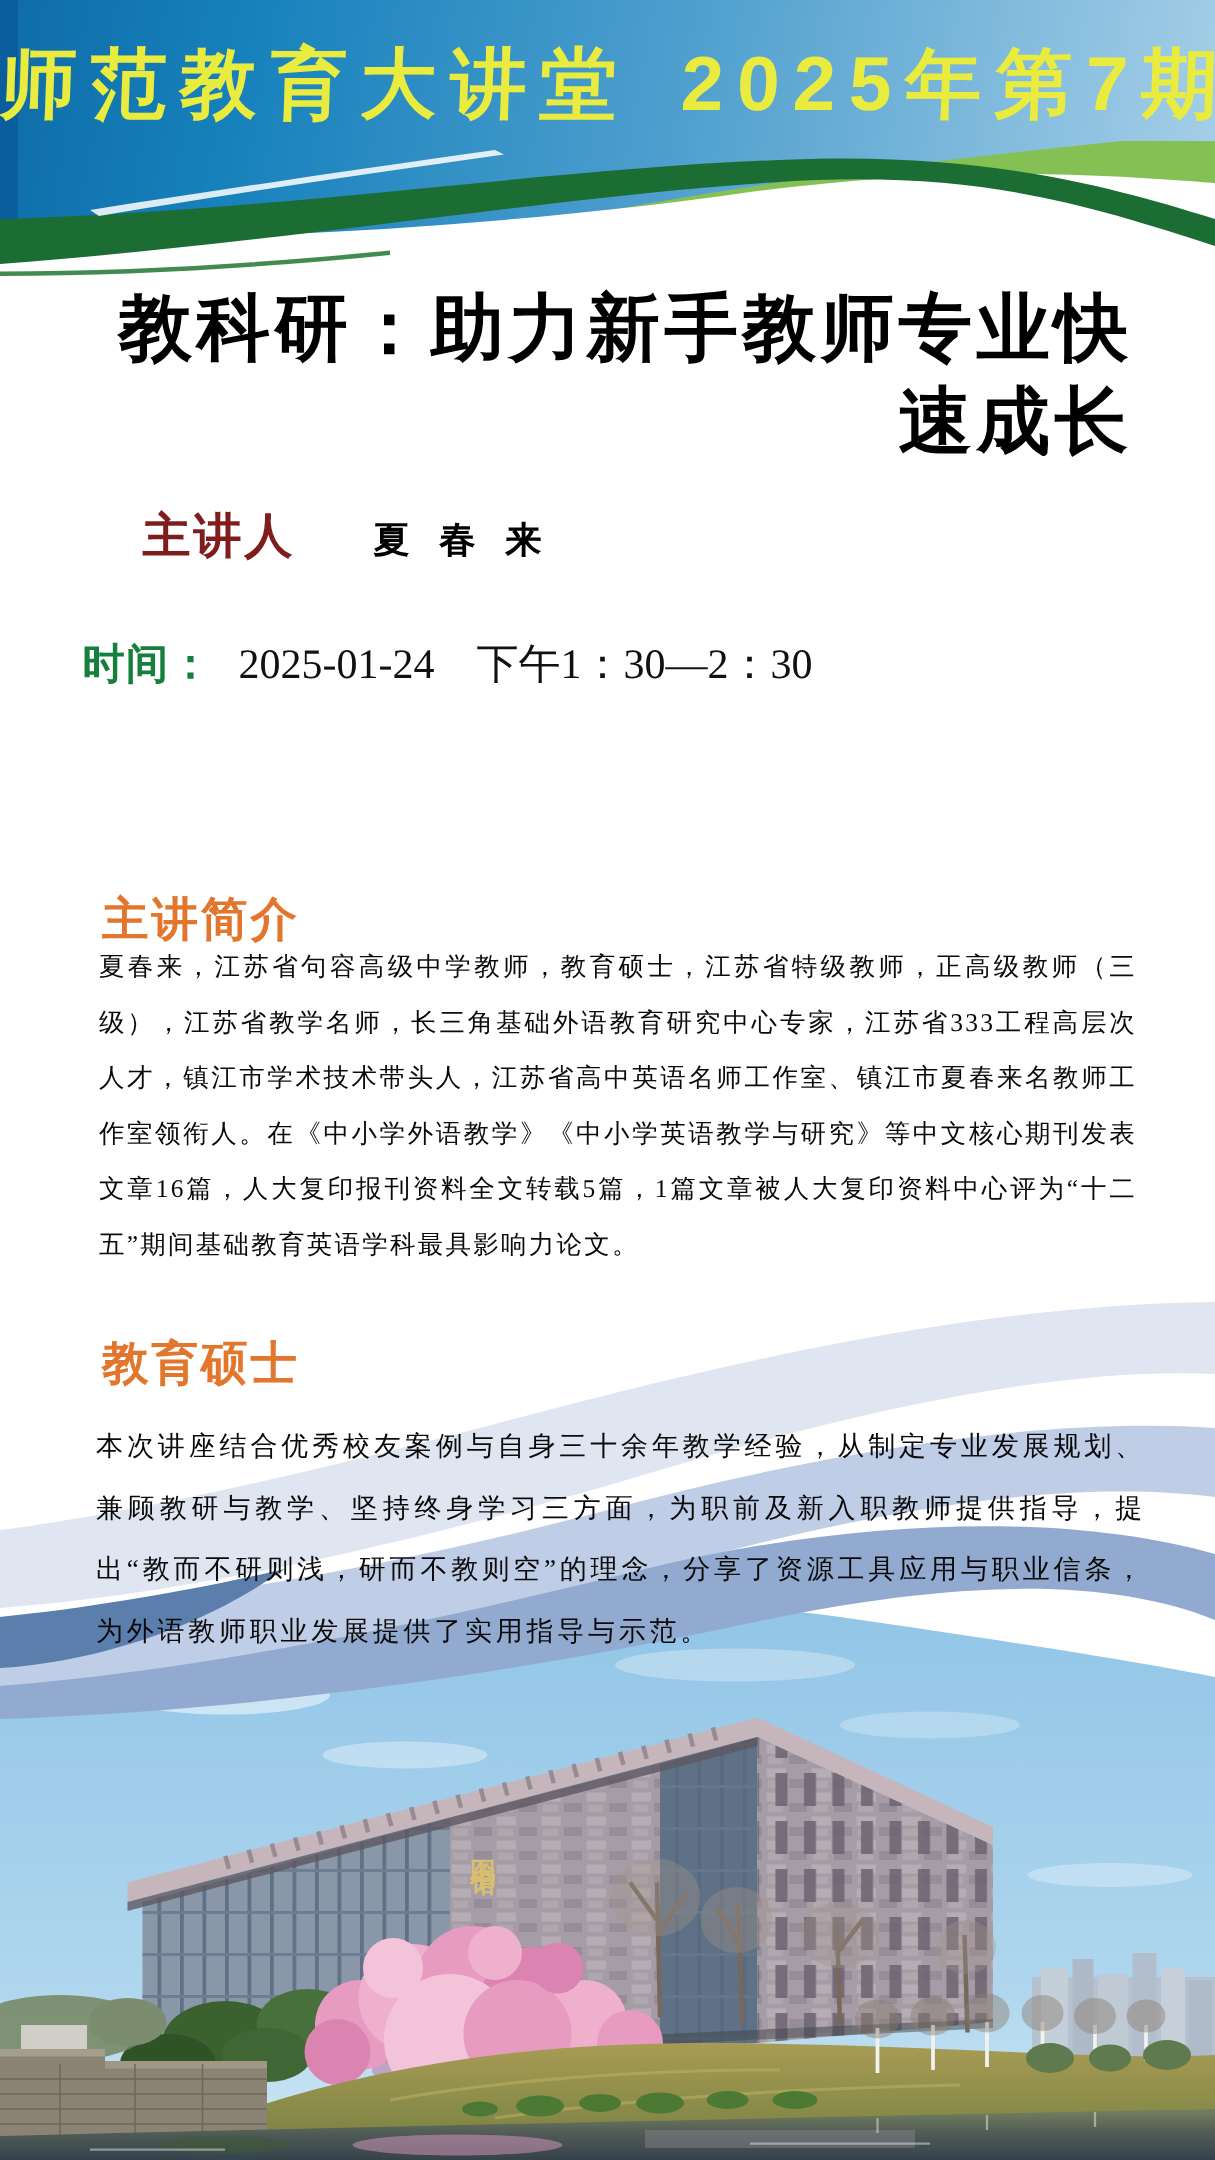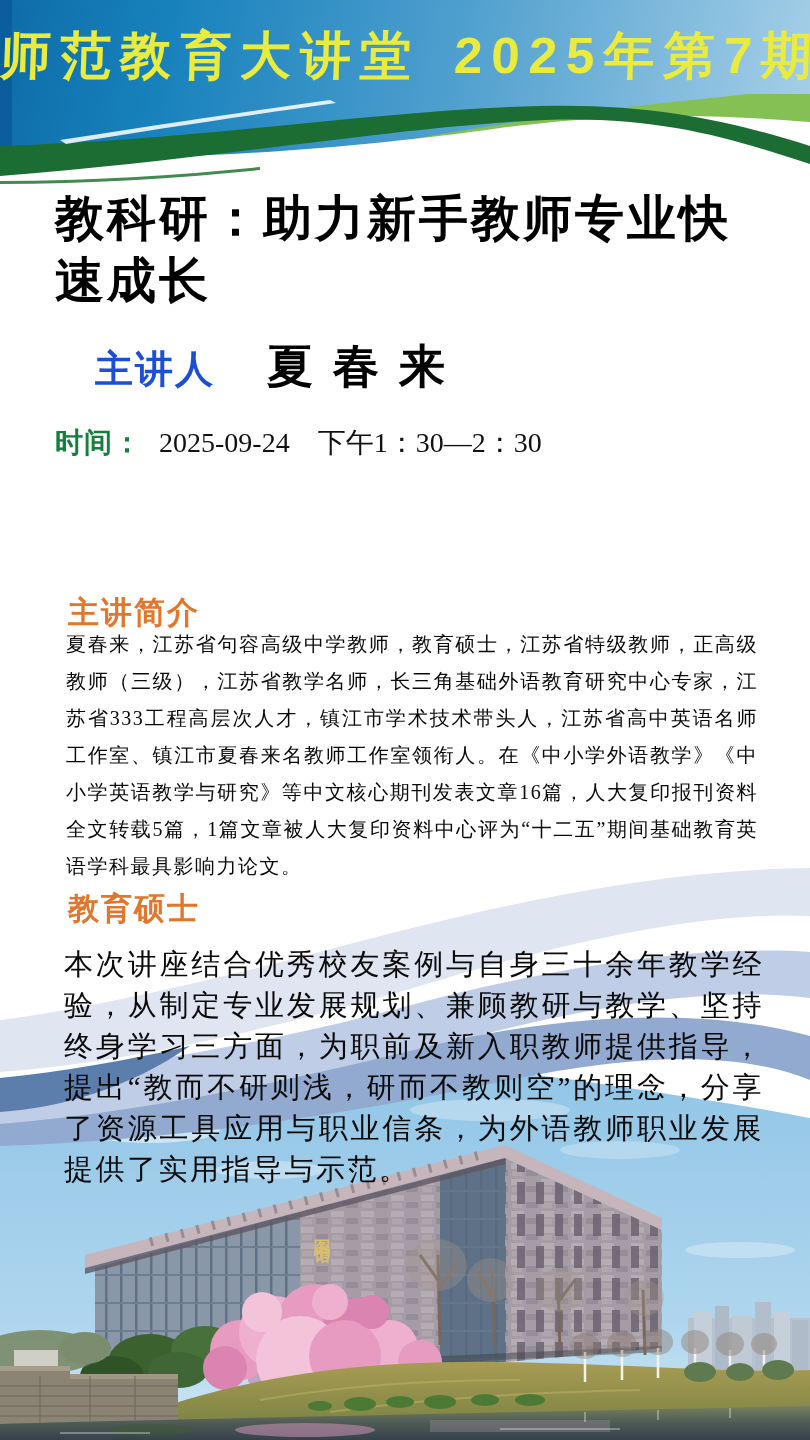--- a/index.html
+++ b/index.html
@@ -16,47 +16,47 @@
   .banner{
     position:absolute;top:22px;left:0;width:100%;text-align:center;white-space:nowrap;
     font-family:"Liberation Sans",sans-serif;font-weight:bold;font-size:51px;
     color:#E9EC3F;letter-spacing:9px;transform:skewX(-2deg);
   }
   .banner .issue{margin-left:34px;}
   .wave{position:absolute;left:0;bottom:0;width:810px;height:92px;display:block;}
   
   .title{
     position:absolute;top:188px;left:55px;width:700px;z-index:5;
-    text-align:left;font-size:49px;font-weight:900;letter-spacing:3px;
+    text-align:right;font-size:49px;font-weight:900;letter-spacing:3px;
     line-height:1.26;color:#000;
   }
   
   .speaker-row{position:absolute;top:336px;left:95px;z-index:5;white-space:nowrap;}
-  .speaker-label{font-family:Liberation Sans, sans-serif;font-weight:bold;font-size:38px;color:#1d4ed8;letter-spacing:2px;}
-  .speaker-name{font-size:46px;font-weight:bold;color:#000;margin-left:48px;letter-spacing:20px;}
+  .speaker-label{font-family:Liberation Sans, sans-serif;font-weight:bold;font-size:32px;color:#7f1d1d;letter-spacing:2px;}
+  .speaker-name{font-size:24px;font-weight:bold;color:#000;margin-left:48px;letter-spacing:20px;}
   
   .info{position:absolute;top:424px;left:55px;width:720px;z-index:5;font-size:28px;}
   .info-row{margin-bottom:12px;white-space:nowrap;}
   .info-label{color:#15803d;font-weight:bold;letter-spacing:1px;}
   .info-value{color:#111;margin-left:10px;}
   
   .section-heading{
     position:absolute;left:68px;z-index:5;
     font-family:"Liberation Sans",sans-serif;font-weight:bold;font-size:31px;
     color:#E2762C;letter-spacing:2px;
   }
   .heading-speaker{top:592px;}
   .heading-content{top:888px;}
   .bio{
     position:absolute;top:626px;left:66px;width:692px;z-index:5;
-    font-size:20px;line-height:37px;letter-spacing:1.5px;color:#0a0a0a;text-align:justify;
+    font-size:17px;line-height:37px;letter-spacing:1.5px;color:#0a0a0a;text-align:justify;
   }
   .content{
     position:absolute;top:944px;left:64px;width:700px;z-index:5;
-    font-size:29px;line-height:41px;letter-spacing:2.5px;color:#0a0a0a;text-align:justify;
+    font-size:18px;line-height:41px;letter-spacing:2.5px;color:#0a0a0a;text-align:justify;
   }
   
   .swoosh{position:absolute;top:840px;left:0;width:810px;height:340px;z-index:2;pointer-events:none;display:block;}
   .photo{position:absolute;top:1050px;left:0;width:810px;height:390px;z-index:1;display:block;}
 </style>
 </head>
 <body>
 
 <div class="header">
   <div class="left-strip"></div>
@@ -80,21 +80,21 @@
 <div class="title">教科研：助力新手教师专业快速成长</div>
 
 <div class="speaker-row">
   <span class="speaker-label">主讲人</span>
   <span class="speaker-name">夏春来</span>
 </div>
 
 <div class="info">
   <div class="info-row">
     <span class="info-label">时间：</span>
-    <span class="info-value">2025-09-24　下午1：30—2：30</span>
+    <span class="info-value">2025-01-24　下午1：30—2：30</span>
   </div>
 </div>
 
 <div class="section-heading heading-speaker">主讲简介</div>
 <div class="bio">夏春来，江苏省句容高级中学教师，教育硕士，江苏省特级教师，正高级教师（三级），江苏省教学名师，长三角基础外语教育研究中心专家，江苏省333工程高层次人才，镇江市学术技术带头人，江苏省高中英语名师工作室、镇江市夏春来名教师工作室领衔人。在《中小学外语教学》《中小学英语教学与研究》等中文核心期刊发表文章16篇，人大复印报刊资料全文转载5篇，1篇文章被人大复印资料中心评为“十二五”期间基础教育英语学科最具影响力论文。</div>
 
 <div class="section-heading heading-content">教育硕士</div>
 <div class="content">本次讲座结合优秀校友案例与自身三十余年教学经验，从制定专业发展规划、兼顾教研与教学、坚持终身学习三方面，为职前及新入职教师提供指导，提出“教而不研则浅，研而不教则空”的理念，分享了资源工具应用与职业信条，为外语教师职业发展提供了实用指导与示范。</div>
 
 <svg class="photo" viewBox="0 0 810 390" preserveAspectRatio="none">

